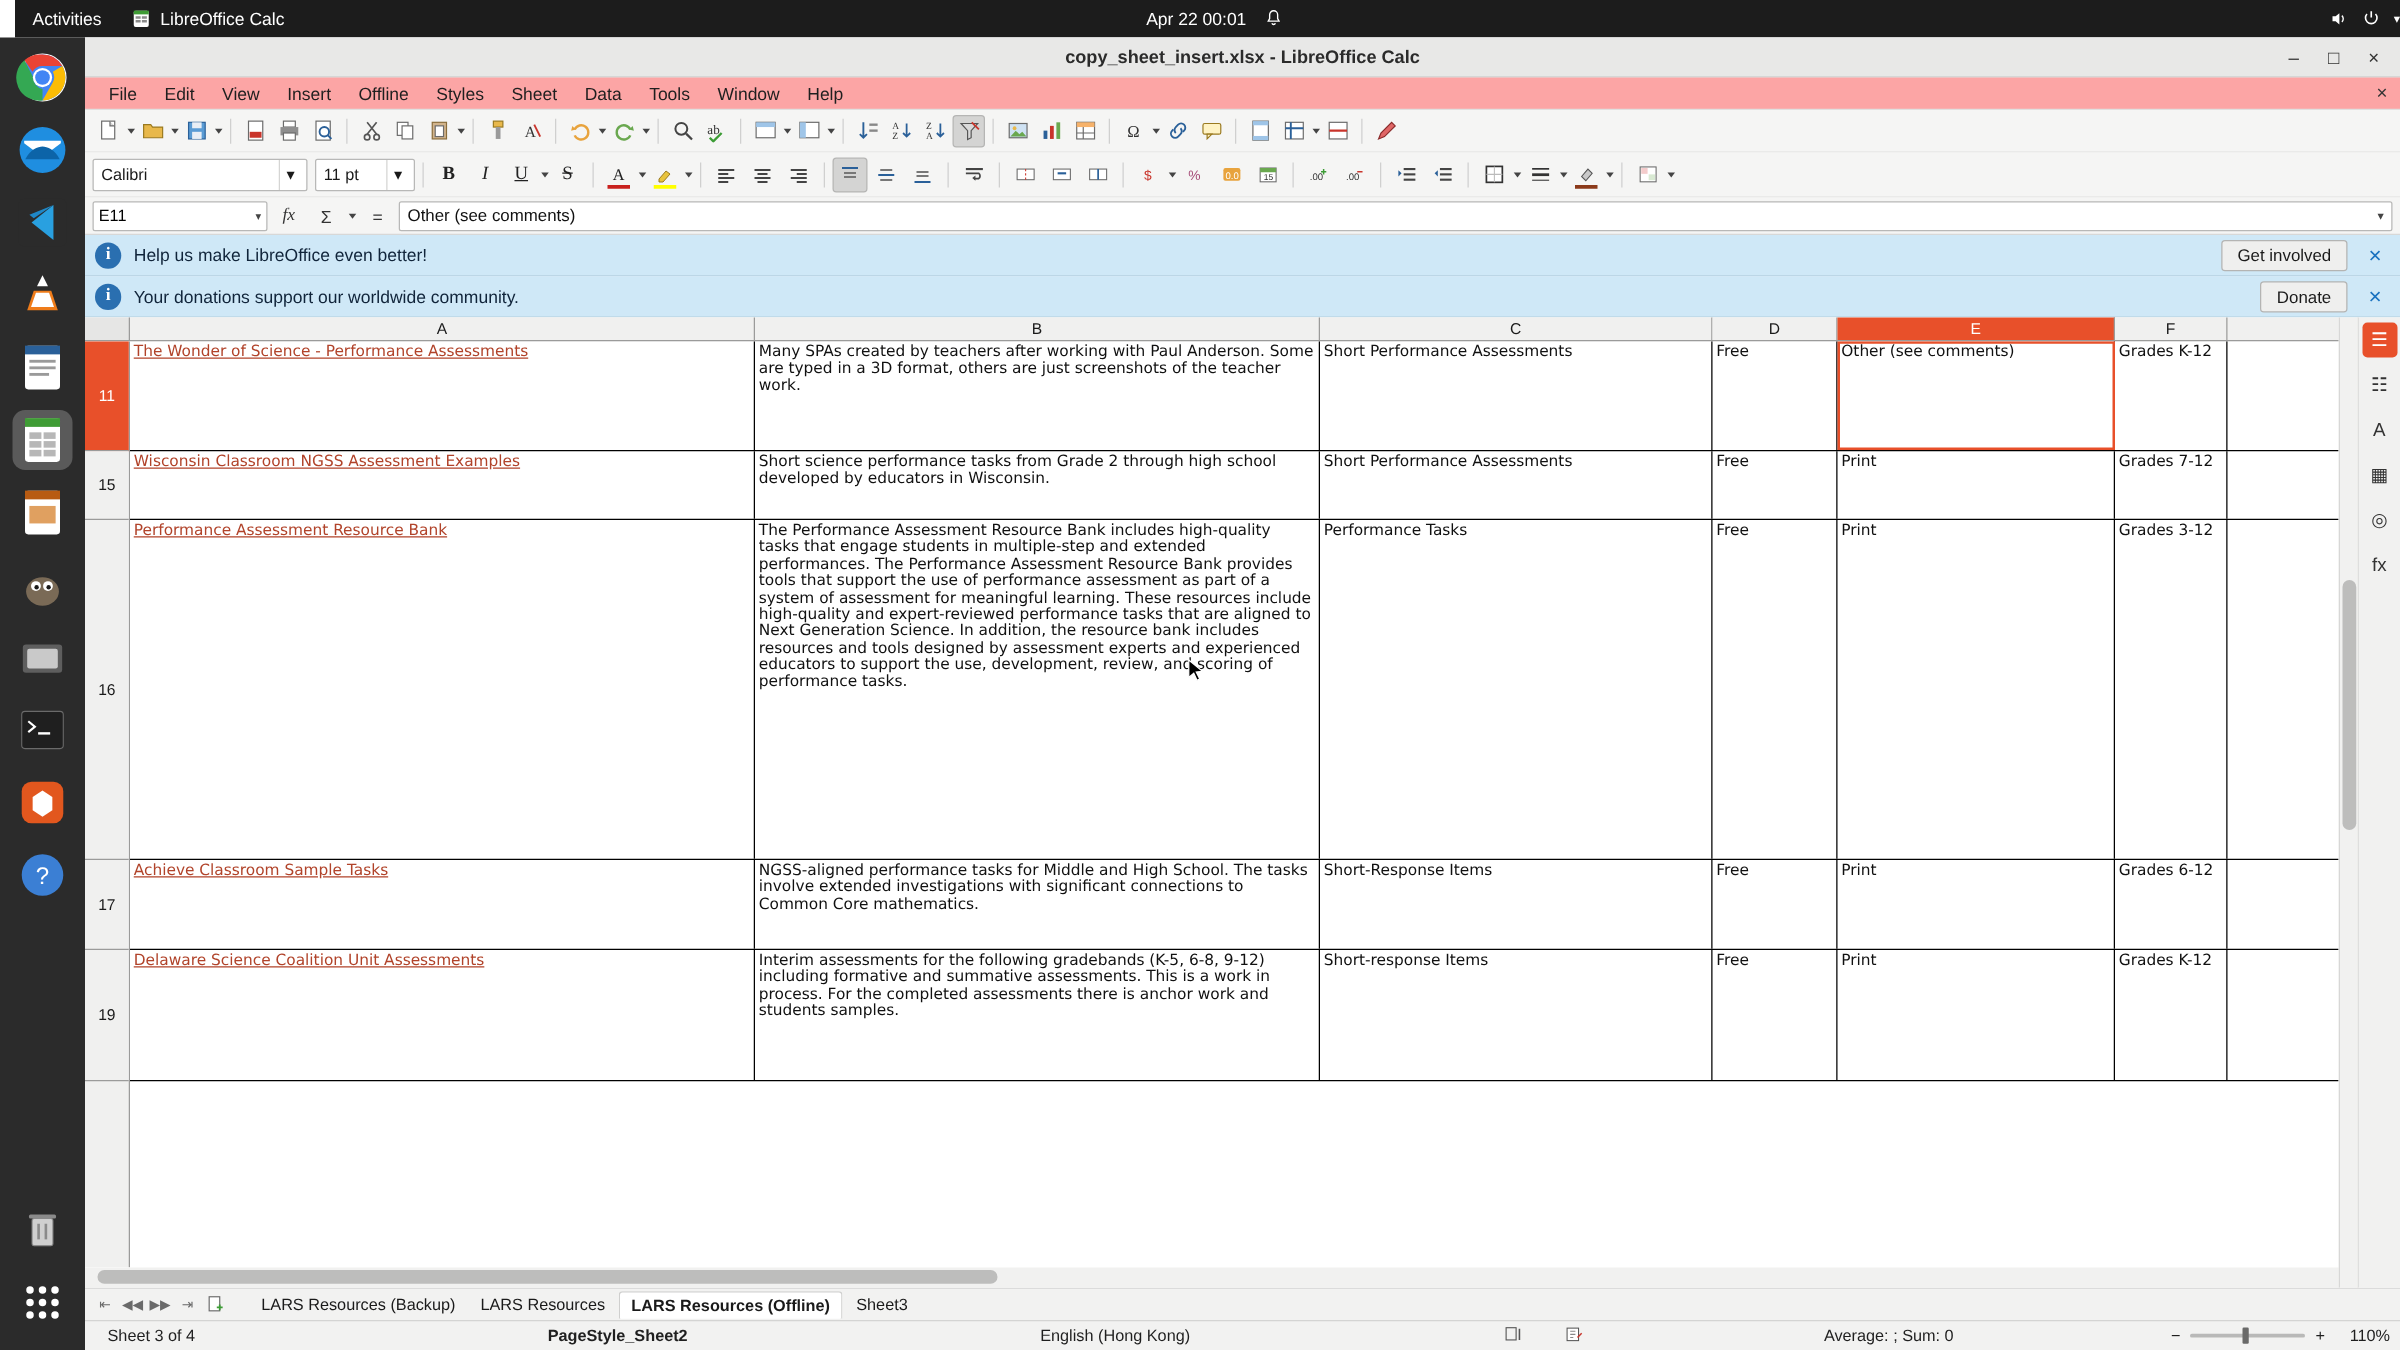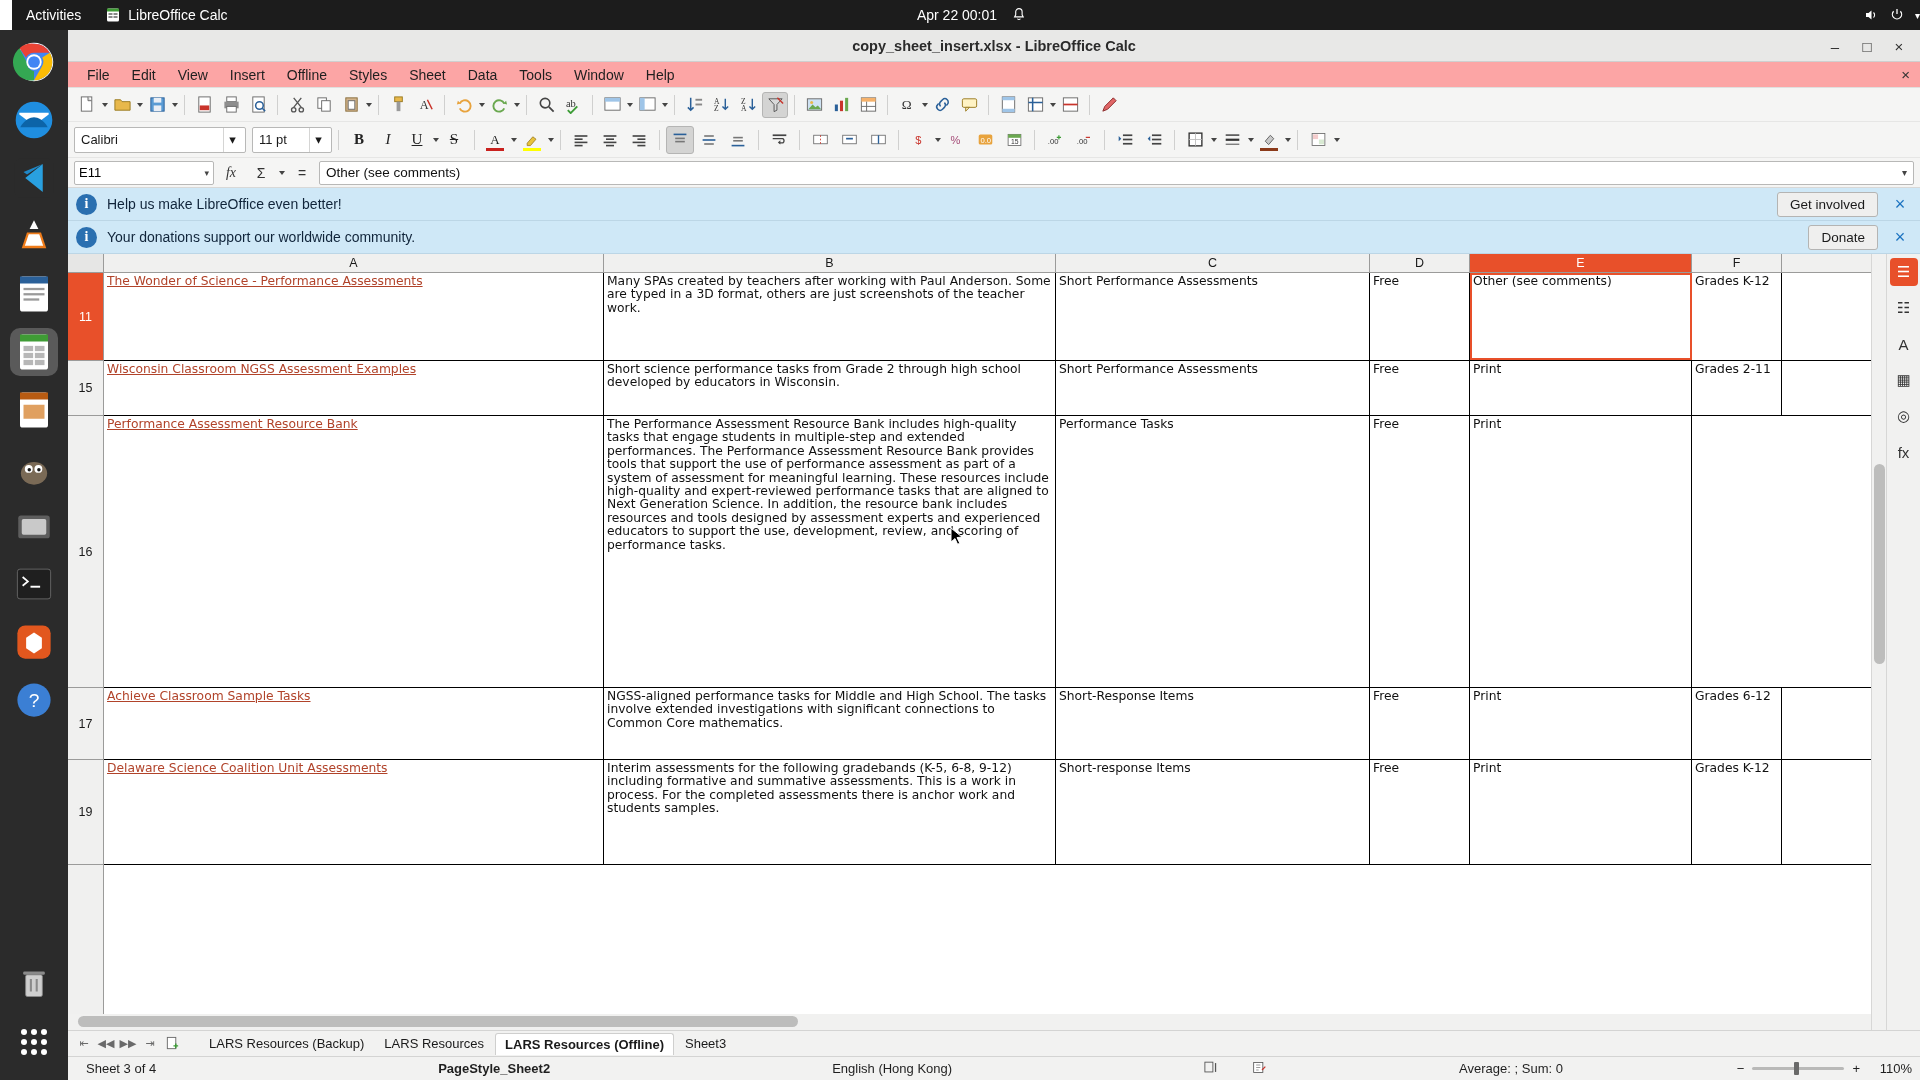--- a/index.html
+++ b/index.html
@@ -859,29 +859,30 @@
             <div class="gcell sel" style="width:222px;">Other (see comments)</div>
             <div class="gcell" style="width:90px;">Grades K-12</div>
           </div>
 
           <div class="grow" style="height:55px;">
             <div class="gcell link" style="width:500px;">Wisconsin Classroom NGSS Assessment Examples</div>
             <div class="gcell" style="width:452px;">Short science performance tasks from Grade 2 through high school developed by educators in Wisconsin.</div>
             <div class="gcell" style="width:314px;">Short Performance Assessments</div>
             <div class="gcell" style="width:100px;">Free</div>
             <div class="gcell" style="width:222px;">Print</div>
-            <div class="gcell" style="width:90px;">Grades 2-11</div>
+            <div class="gcell" style="width:90px;">Grades 7-12</div>
           </div>
 
           <div class="grow" style="height:272px;">
             <div class="gcell link" style="width:500px;">Performance Assessment Resource Bank</div>
             <div class="gcell" style="width:452px;">The Performance Assessment Resource Bank includes high-quality tasks that engage students in multiple-step and extended performances. The Performance Assessment Resource Bank provides tools that support the use of performance assessment as part of a system of assessment for meaningful learning. These resources include high-quality and expert-reviewed performance tasks that are aligned to Next Generation Science. In addition, the resource bank includes resources and tools designed by assessment experts and experienced educators to support the use, development, review, and scoring of performance tasks.</div>
             <div class="gcell" style="width:314px;">Performance Tasks</div>
             <div class="gcell" style="width:100px;">Free</div>
             <div class="gcell" style="width:222px;">Print</div>
+            <div class="gcell" style="width:90px;">Grades 3-12</div>
           </div>
 
           <div class="grow" style="height:72px;">
             <div class="gcell link" style="width:500px;">Achieve Classroom Sample Tasks</div>
             <div class="gcell" style="width:452px;">NGSS-aligned performance tasks for Middle and High School.  The tasks involve extended investigations with significant connections to Common Core mathematics.</div>
             <div class="gcell" style="width:314px;">Short-Response Items</div>
             <div class="gcell" style="width:100px;">Free</div>
             <div class="gcell" style="width:222px;">Print</div>
             <div class="gcell" style="width:90px;">Grades 6-12</div>
           </div>

